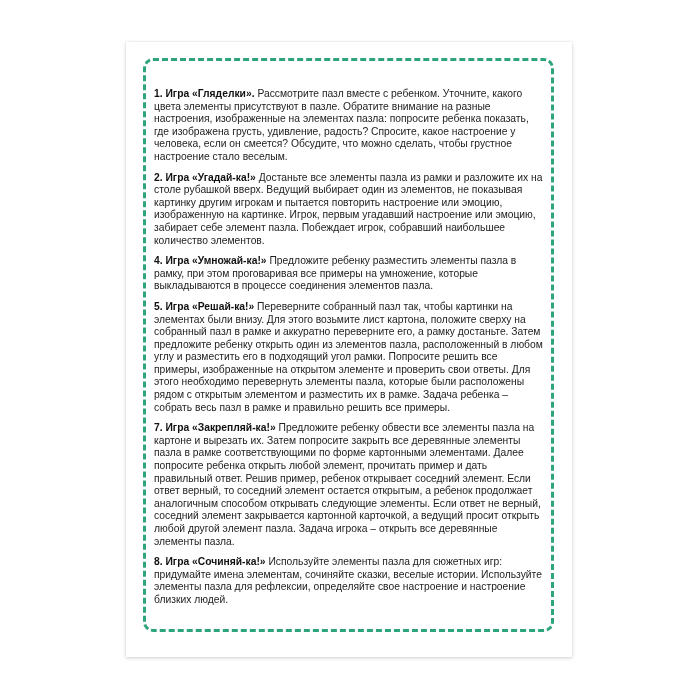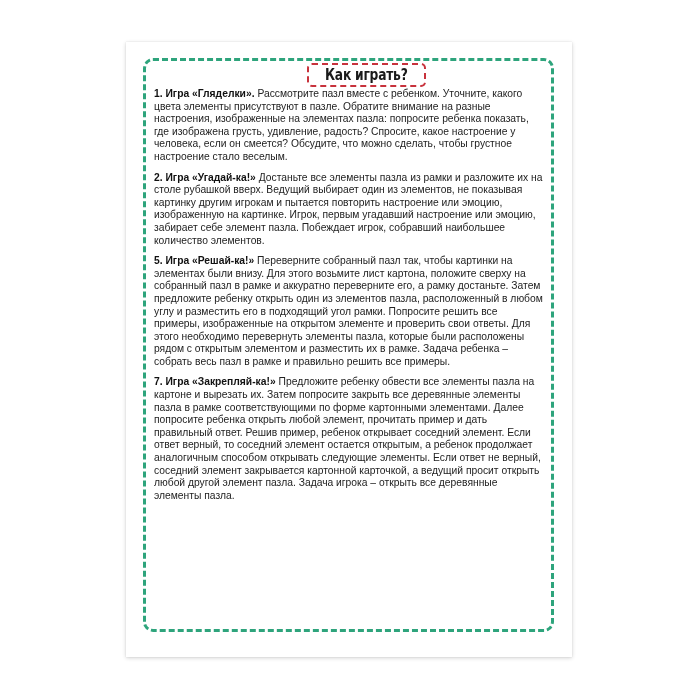--- a/index.html
+++ b/index.html
@@ -59,22 +59,21 @@
     .game-title {
       font-weight: bold;
       color: #111;
     }
   </style>
 </head>
 <body>
 
 <div class="card">
   <div class="frame"></div>
-  <div class="title-badge">
-    <span class="title-text">Как играть?</span>
-  </div>
   <div class="content">
     <p class="game"><span class="game-title">1. Игра «Гляделки».</span> <span>Рассмотрите пазл вместе с ребенком. Уточните, какого цвета элементы присутствуют в пазле. Обратите внимание на разные настроения, изображенные на элементах пазла: попросите ребенка показать, где изображена грусть, удивление, радость? Спросите, какое настроение у человека, если он смеется? Обсудите, что можно сделать, чтобы грустное настроение стало веселым.</span></p>
     <p class="game"><span class="game-title">2. Игра «Угадай-ка!»</span> <span>Достаньте все элементы пазла из рамки и разложите их на столе рубашкой вверх. Ведущий выбирает один из элементов, не показывая картинку другим игрокам и пытается повторить настроение или эмоцию, изображенную на картинке. Игрок, первым угадавший настроение или эмоцию, забирает себе элемент пазла. Побеждает игрок, собравший наибольшее количество элементов.</span></p>
+    <p class="game"><span class="game-title">4. Игра «Умножай-ка!»</span> <span>Предложите ребенку разместить элементы пазла в рамку, при этом проговаривая все примеры на умножение, которые выкладываются в процессе соединения элементов пазла.</span></p>
     <p class="game"><span class="game-title">5. Игра «Решай-ка!»</span> <span>Переверните собранный пазл так, чтобы картинки на элементах были внизу. Для этого возьмите лист картона, положите сверху на собранный пазл в рамке и аккуратно переверните его, а рамку достаньте. Затем предложите ребенку открыть один из элементов пазла, расположенный в любом углу и разместить его в подходящий угол рамки. Попросите решить все примеры, изображенные на открытом элементе и проверить свои ответы. Для этого необходимо перевернуть элементы пазла, которые были расположены рядом с открытым элементом и разместить их в рамке. Задача ребенка – собрать весь пазл в рамке и правильно решить все примеры.</span></p>
     <p class="game"><span class="game-title">7. Игра «Закрепляй-ка!»</span> <span>Предложите ребенку обвести все элементы пазла на картоне и вырезать их. Затем попросите закрыть все деревянные элементы пазла в рамке соответствующими по форме картонными элементами. Далее попросите ребенка открыть любой элемент, прочитать пример и дать правильный ответ. Решив пример, ребенок открывает соседний элемент. Если ответ верный, то соседний элемент остается открытым, а ребенок продолжает аналогичным способом открывать следующие элементы. Если ответ не верный, соседний элемент закрывается картонной карточкой, а ведущий просит открыть любой другой элемент пазла. Задача игрока – открыть все деревянные элементы пазла.</span></p>
+    <p class="game"><span class="game-title">8. Игра «Сочиняй-ка!»</span> <span>Используйте элементы пазла для сюжетных игр: придумайте имена элементам, сочиняйте сказки, веселые истории. Используйте элементы пазла для рефлексии, определяйте свое настроение и настроение близких людей.</span></p>
   </div>
 </div>
 
 </body></html>

